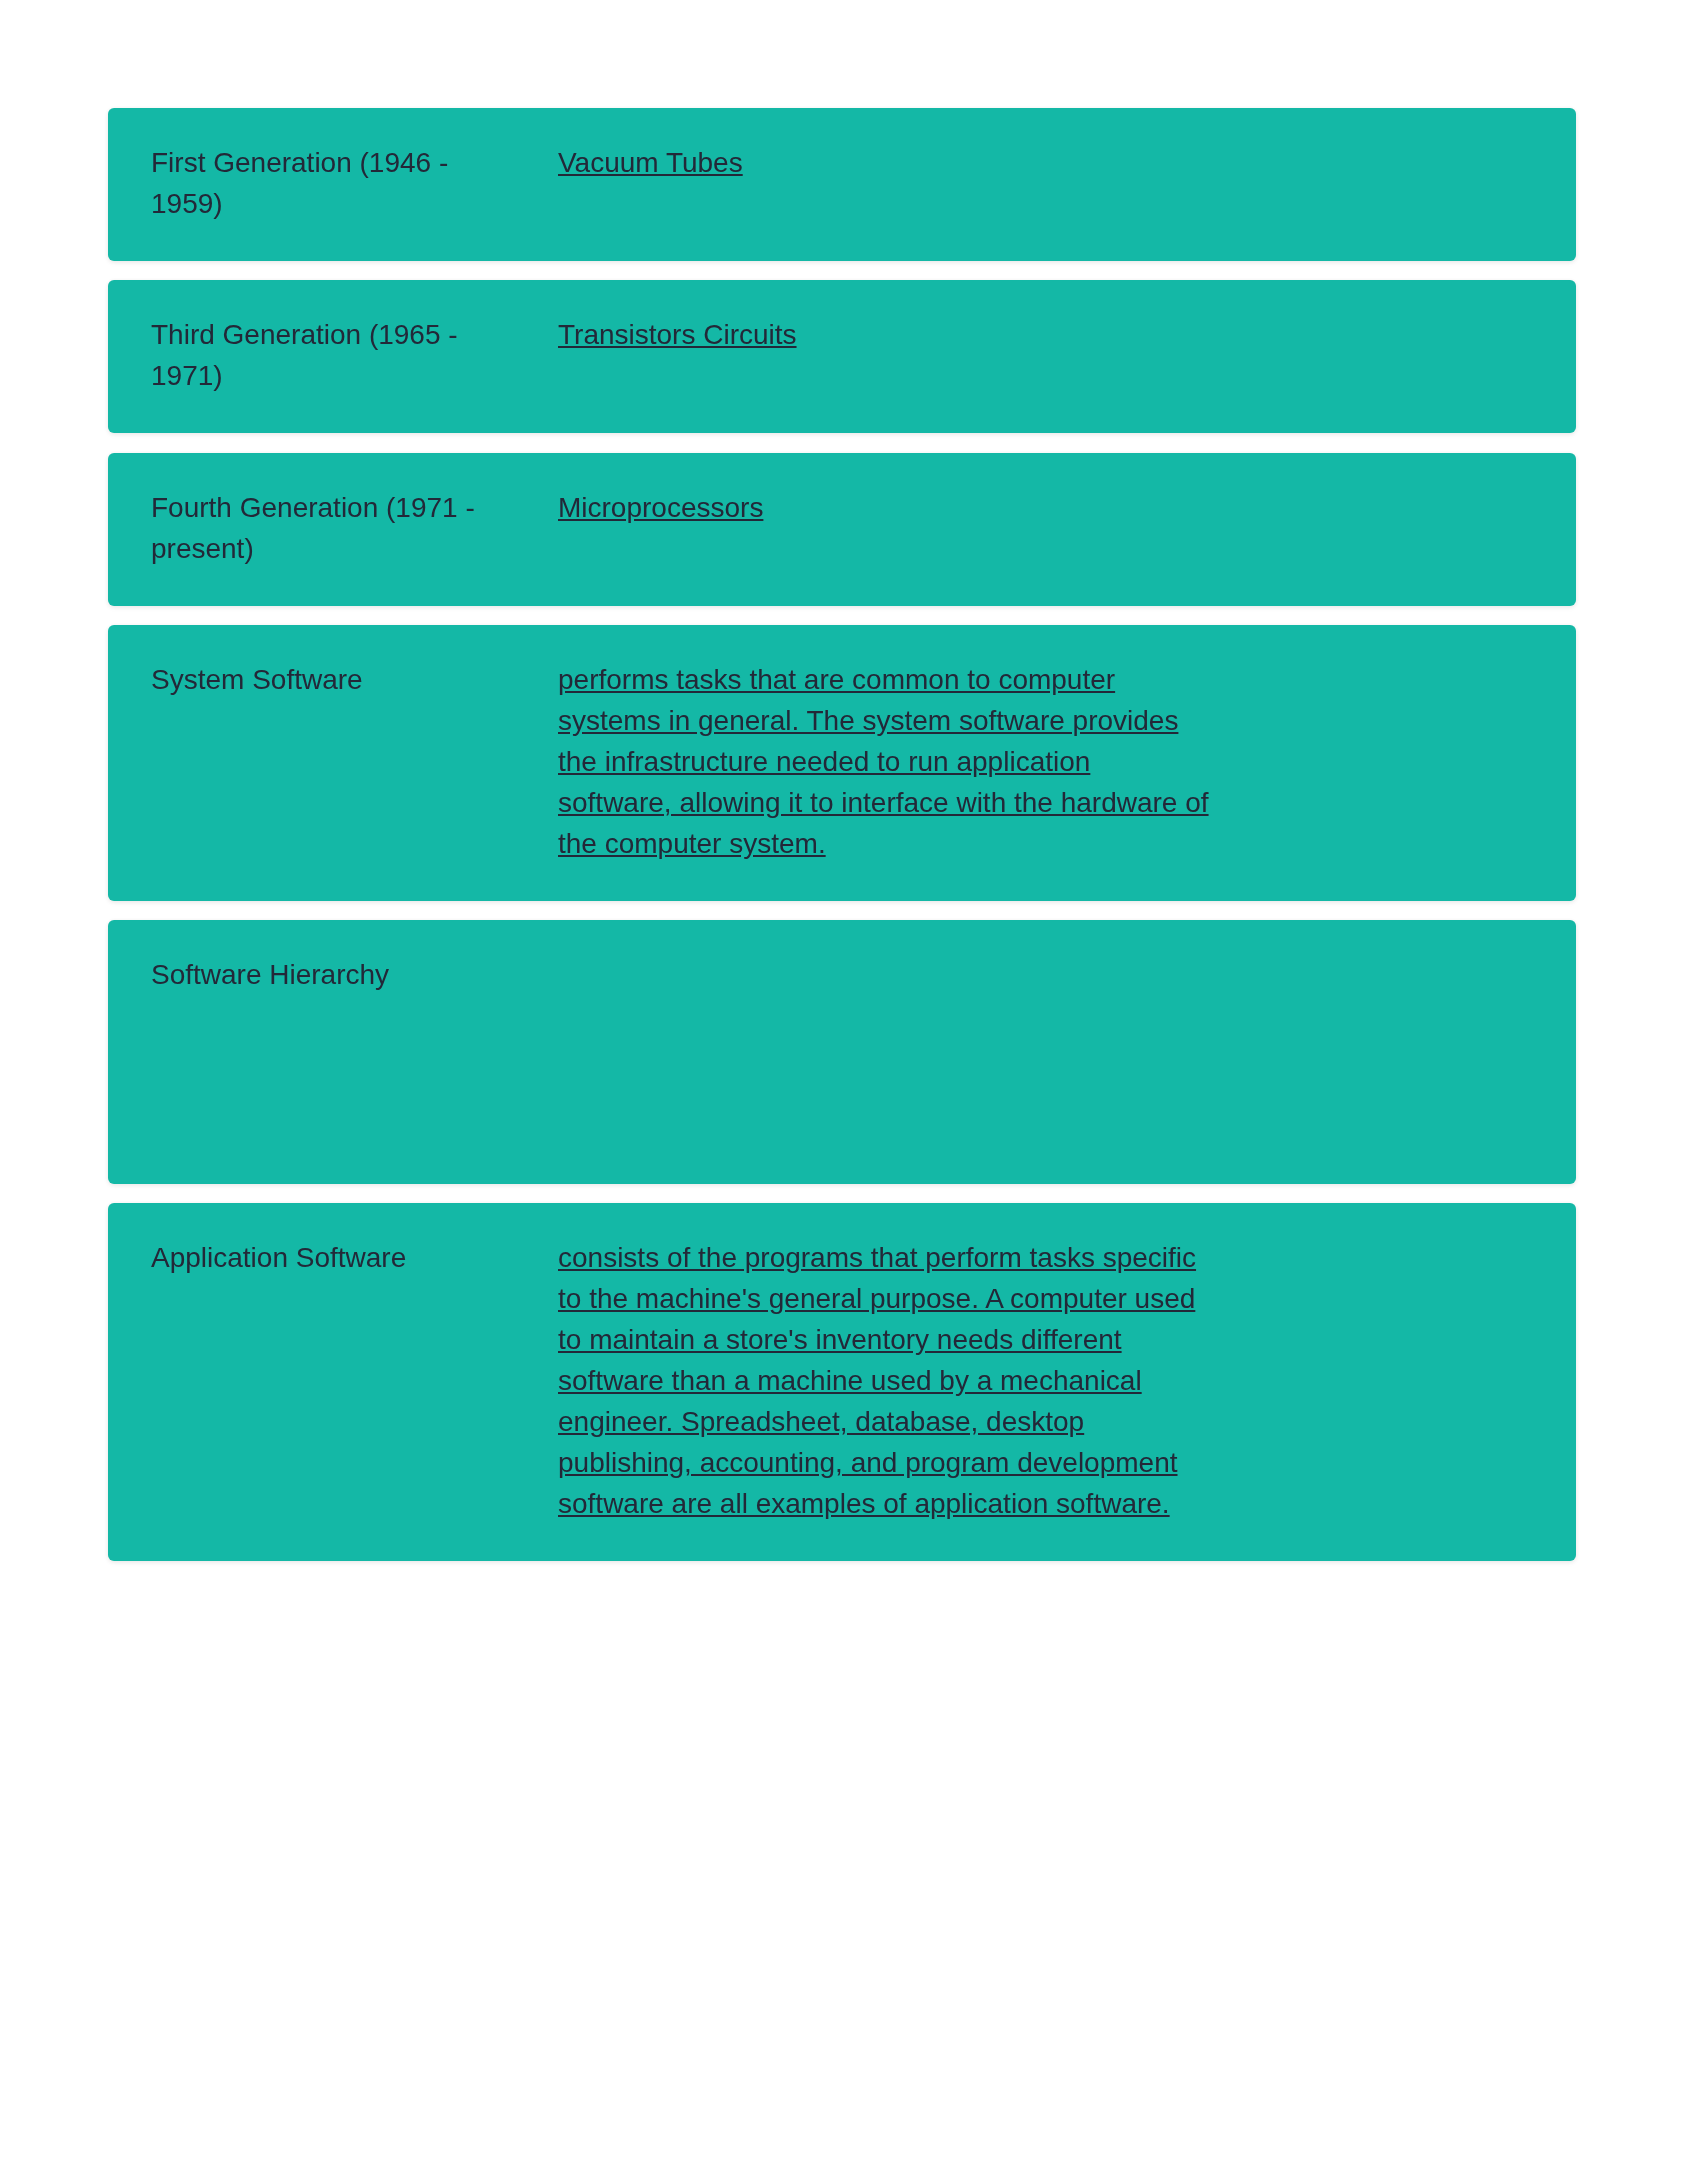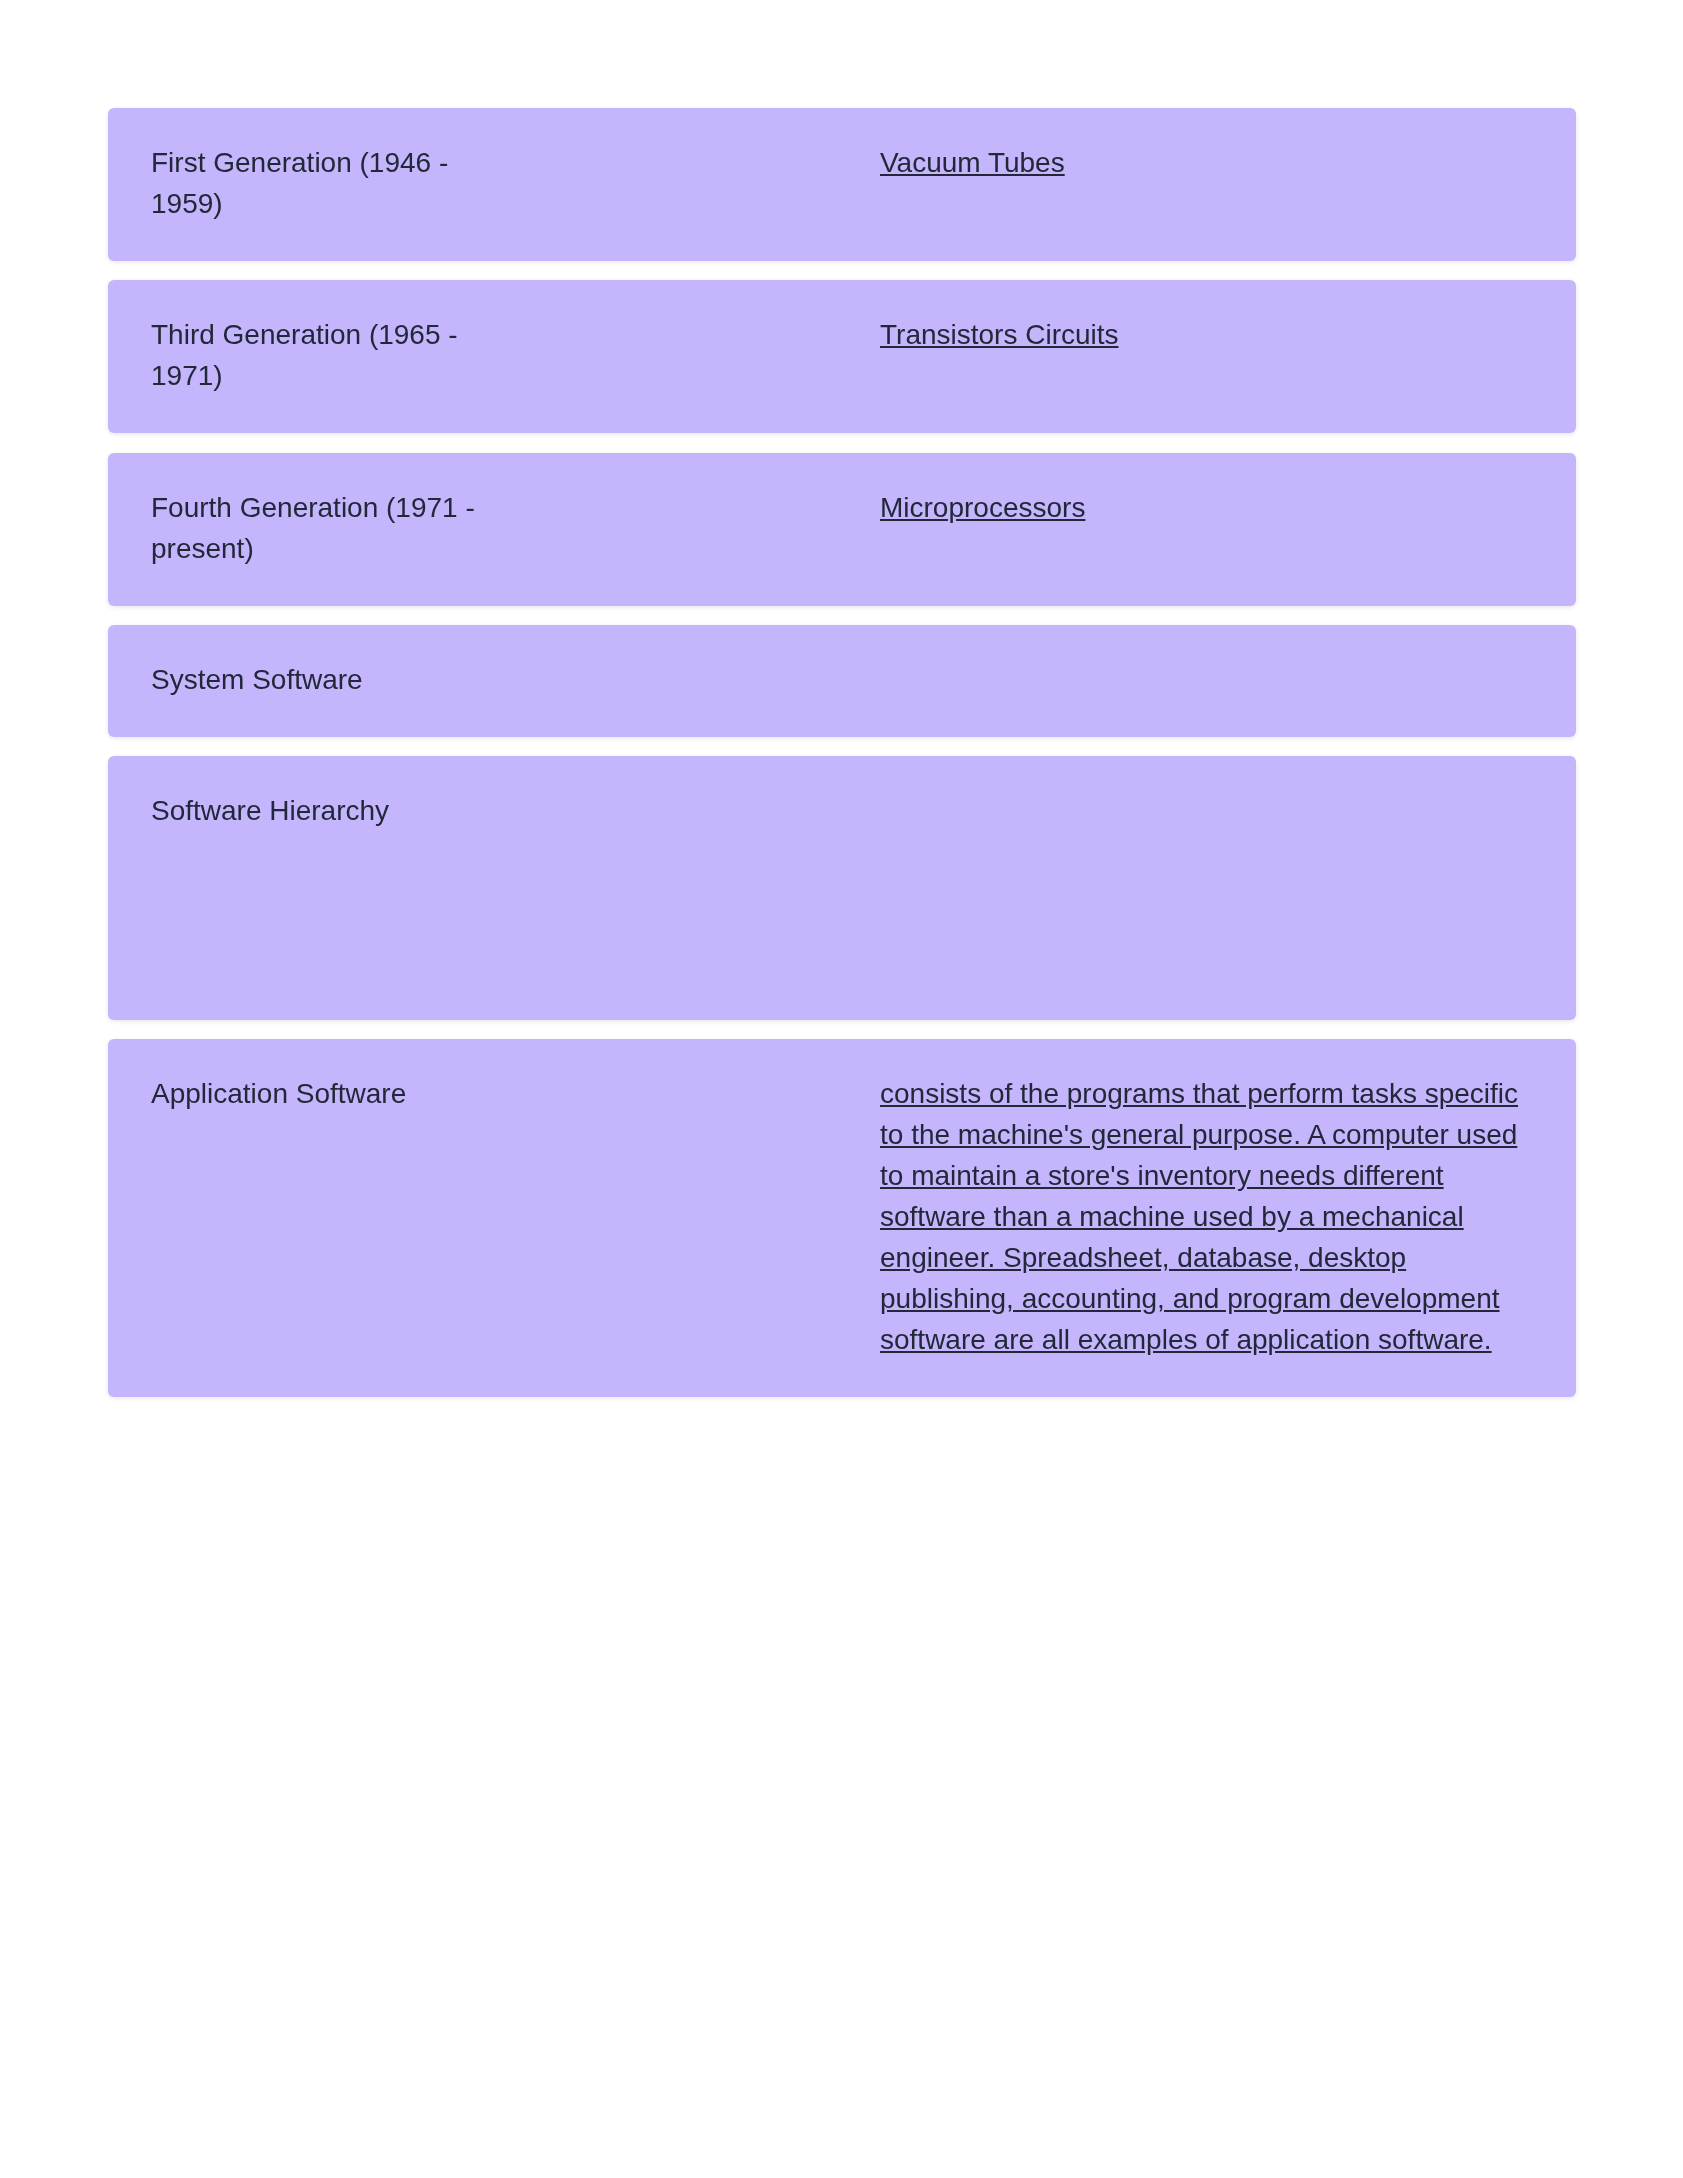--- a/index.html
+++ b/index.html
@@ -16,28 +16,27 @@
   }
   .list {
     position: absolute;
     left: 108px;
     top: 108px;
     width: 1468px;
   }
   .card {
     box-sizing: border-box;
     width: 1468px;
-    background: #c4b5fd;
+    background: #14b8a6;
     border-radius: 6px;
     box-shadow: 0 1px 4px rgba(0,0,0,0.07), 0 2px 6px rgba(0,0,0,0.04);
     padding: 34px 43px 37px 43px;
     margin-bottom: 19.3px;
     display: flex;
     align-items: flex-start;
-    justify-content: space-between;
   }
   .term {
     width: 327px;
     flex: 0 0 327px;
     margin-right: 80px;
     font-size: 28px;
     line-height: 41px;
   }
   .definition {
     width: 653px;
@@ -62,20 +61,21 @@
   <div class="card">
     <div class="term">Third Generation (1965 - 1971)</div>
     <div class="definition">Transistors Circuits</div>
   </div>
   <div class="card">
     <div class="term">Fourth Generation (1971 - present)</div>
     <div class="definition">Microprocessors</div>
   </div>
   <div class="card">
     <div class="term">System Software</div>
+    <div class="definition">performs tasks that are common to computer systems in general. The system software provides the infrastructure needed to run application software, allowing it to interface with the hardware of the computer system.</div>
   </div>
   <div class="card tall">
     <div class="term">Software Hierarchy</div>
     <div class="definition"></div>
   </div>
   <div class="card">
     <div class="term">Application Software</div>
     <div class="definition">consists of the programs that perform tasks specific to the machine's general purpose. A computer used to maintain a store's inventory needs different software than a machine used by a mechanical engineer. Spreadsheet, database, desktop publishing, accounting, and program development software are all examples of application software.</div>
   </div>
 </div>

